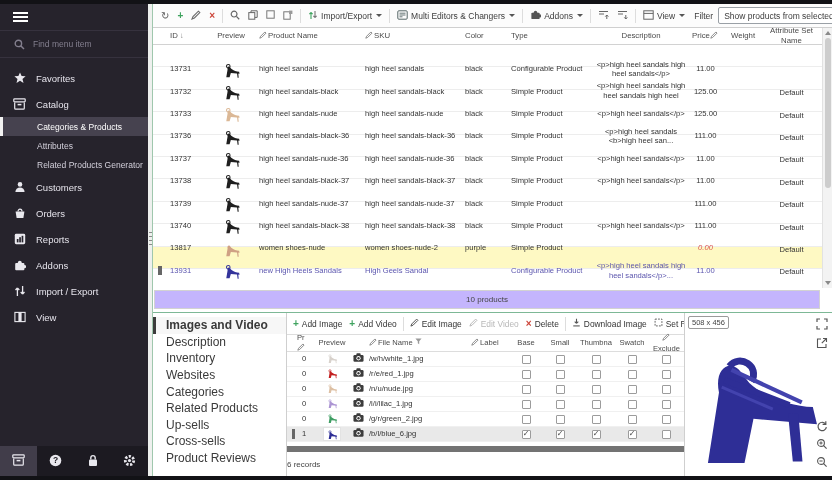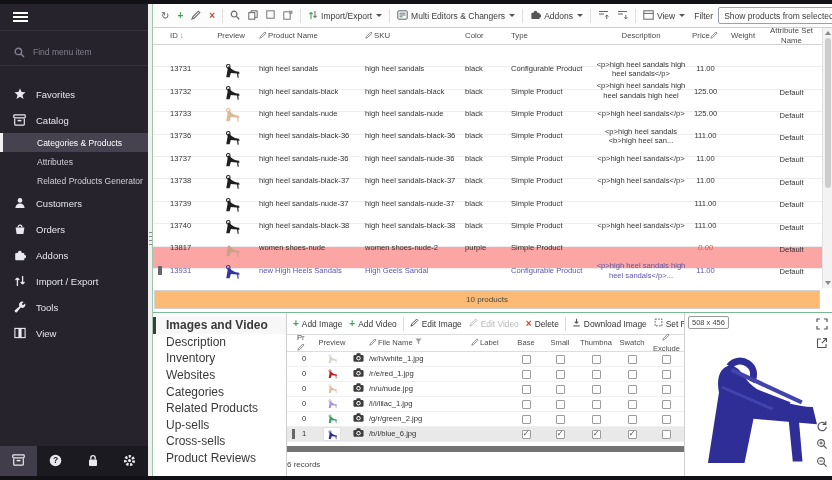--- a/index.html
+++ b/index.html
@@ -3,21 +3,21 @@
 <meta charset="utf-8">
 <style>
   * { box-sizing: border-box; }
   html,body { margin:0; padding:0; }
   body { width:832px; height:480px; overflow:hidden; font-family:"Liberation Sans",sans-serif; font-size:8px; color:#333; background:#fff; }
   .window { display:flex; flex-direction:column; width:832px; height:480px; }
   .strip { height:4px; background:#121216; flex:none; }
   .content { flex:1; display:flex; min-height:0; }
 
   
-  .sidebar { width:148px; flex:none; background:#26232c; color:#e6e4ec; display:flex; flex-direction:column;gap:8px; }
+  .sidebar { width:148px; flex:none; background:#26232c; color:#e6e4ec; display:flex; flex-direction:column; }
   .sb-top { height:27px; flex:none; display:flex; align-items:center; padding-left:13px; border-bottom:1px solid #36323e; }
   .hamburger { display:flex; flex-direction:column; gap:2px; cursor:pointer; }
   .hamburger span { width:15px; height:2px; background:#fff; }
   .sb-search { height:27px; flex:none; display:flex; align-items:center; gap:7px; padding-left:13px; border-bottom:1px solid #36323e; color:#837f8e; font-size:8.5px; }
   .sb-menu { flex:1; padding-top:7px; overflow:hidden; }
   .sb-item { height:26px; display:flex; align-items:center; gap:10px; padding-left:13px; font-size:9.5px; cursor:pointer; }
   .sb-ico { width:13px; height:13px; display:flex; align-items:center; justify-content:center; flex:none; }
   .sb-sub { height:19px; display:flex; align-items:center; padding-left:37px; font-size:8.5px; color:#d3d0db; cursor:pointer; }
   .sb-sub.active { background:#46424f; color:#fff; border-left:3px solid #f2f2f2; padding-left:34px; }
   .sb-footer { height:30px; flex:none; background:#1c1a21; display:flex; }
@@ -44,32 +44,32 @@
   .grid { flex:1; min-height:0; display:flex; flex-direction:column; position:relative; background:#fff; }
   .grid-scroll { position:absolute; top:0; right:0; bottom:24px; width:10px; background:#f3f3f3; border-left:1px solid #e2e2e2; display:flex; flex-direction:column; align-items:center; }
   .sc-arrow { width:0; height:0; border-left:3px solid transparent; border-right:3px solid transparent; margin:3px 0; }
   .sc-up { border-bottom:4px solid #8a8a8a; }
   .sc-dn { border-top:4px solid #8a8a8a; margin-top:auto; }
   .sc-thumb { width:6px; height:150px; background:#cdcdcd; border-radius:3px; }
   .pg-head, .pg-row { display:grid; grid-template-columns:10px 42px 52px 106px 100px 46px 84px 96px 36px 36px 1fr; align-items:center; margin-right:10px; }
   .pg-head { height:17px; flex:none; border-bottom:1px solid #d2d2d2; color:#4a4a4a; }
   .pg-head .cell { font-size:7.8px; }
   .pg-row { height:22.4px; flex:none; border-bottom:1px solid #ededed; cursor:pointer; }
-  .pg-row.selected { background:#fca5a5; color:#5b55ad; }
+  .pg-row.selected { background:#fef9c3; color:#5b55ad; }
   .cell { padding:0 2px; overflow:hidden; line-height:1.25; font-size:7.6px; }
   .c-id { padding-left:7px; }
   .c-prev { display:flex; justify-content:center; }
   .c-desc { text-align:center; max-height:20px; }
   .c-price { text-align:center; padding-right:5px; }
   .c-price.red { color:#d9534f;font-style:italic; }
   .c-attr { text-align:center;margin-top:48px; }
   .h-center { text-align:center; }
   .tri { width:0; height:0; border-top:3px solid transparent; border-bottom:3px solid transparent; border-left:4px solid #666; margin-left:3px; }
   .pencil-ico { display:inline-block; vertical-align:-1px; margin-right:1px; }
-  .gstatus { height:19px; flex:none; margin:2px 12px 3px 1px; border:1px solid #d2d2d2; background:#fdba74; display:flex; align-items:center; justify-content:center; color:#444; }
+  .gstatus { height:19px; flex:none; margin:2px 12px 3px 1px; border:1px solid #d2d2d2; background:#c4b5fd; display:flex; align-items:center; justify-content:center; color:#444; }
   .grid-filler { flex:1; }
 
   
   .bottom { height:164px; flex:none; display:flex; border-top:1px solid #7db896; background:#fff; min-width:0; }
   .tabs { width:134px; flex:none; border-right:1px solid #cfcfcf; padding-top:4px; }
   .tab { height:16.6px; display:flex; align-items:center; padding-left:13px; font-size:12px; color:#3a3a3a; cursor:pointer; }
   .tab.active { font-weight:bold; border-left:3px solid #3c3c3c; padding-left:10px; background:#f7f7f7; }
   .detail { flex:1; min-width:0; display:flex; flex-direction:column; border-right:1px solid #cfcfcf; }
   .dtoolbar { height:22px; flex:none; display:flex; align-items:center; gap:1px; padding:0 3px; border-bottom:1px solid #ddd; font-size:8.4px; white-space:nowrap; overflow:hidden; }
   .dbtn { display:flex; align-items:center; gap:3px; padding:2px 3px; cursor:pointer; border-radius:2px; }
@@ -151,43 +151,46 @@
               <svg width="12" height="12" viewBox="0 0 12 12">
                 <path d="M4 4.6 a2 2.4 0 0 1 4 0" fill="none" stroke="#e9e8ee" stroke-width="1.2"></path>
                 <path d="M1.6 4.4 H10.4 L9.4 11 H2.6 Z" fill="#e9e8ee"></path>
               </svg>
             </span>
             <span>Orders</span>
           </div>
           <div class="sb-item">
             <span class="sb-ico">
               <svg width="12" height="12" viewBox="0 0 12 12">
+                <rect x="0.8" y="0.8" width="10.4" height="10.4" rx="1.4" fill="#e9e8ee"></rect>
+                <rect x="2.8" y="6" width="1.7" height="3.4" fill="#26232c"></rect>
+                <rect x="5.2" y="4.2" width="1.7" height="5.2" fill="#26232c"></rect>
+                <rect x="7.6" y="2.8" width="1.7" height="6.6" fill="#26232c"></rect>
+              </svg>
+            </span>
+            <span>Reports</span>
+          </div>
+          <div class="sb-item">
+            <span class="sb-ico">
+              <svg width="12" height="12" viewBox="0 0 12 12">
                 <rect x="1.2" y="4" width="9.2" height="7.2" rx="1" fill="#e9e8ee"></rect>
                 <circle cx="5.8" cy="3.6" r="1.9" fill="#e9e8ee"></circle>
                 <circle cx="10.5" cy="7.6" r="1.7" fill="#e9e8ee"></circle>
               </svg>
             </span>
             <span>Addons</span>
           </div>
           <div class="sb-item">
             <span class="sb-ico">
               <svg width="12" height="12" viewBox="0 0 12 12">
                 <path d="M3.4 11 V3 M3.4 3 L1.5 5 M3.4 3 L5.3 5" fill="none" stroke="#e9e8ee" stroke-width="1.3"></path>
                 <path d="M8.6 1 V9 M8.6 9 L6.7 7 M8.6 9 L10.5 7" fill="none" stroke="#e9e8ee" stroke-width="1.3"></path>
               </svg>
             </span>
             <span>Import / Export</span>
-          </div>
-          <div class="sb-item">
-            <span class="sb-ico">
-              <svg width="12" height="12" viewBox="0 0 12 12">
-                <path d="M11 2.4 A3.1 3.1 0 0 1 6.7 6.5 L3.1 10.9 A1.35 1.35 0 0 1 1.1 9 L5.5 5.3 A3.1 3.1 0 0 1 9.6 1 L7.7 2.9 L9.1 4.3 Z" fill="#e9e8ee"></path>
-              </svg>
-            </span>
-            <span>Tools</span>
           </div>
           <div class="sb-item">
             <span class="sb-ico">
               <svg width="12" height="12" viewBox="0 0 12 12">
                 <rect x="0.9" y="1.4" width="10.2" height="9.2" fill="none" stroke="#e9e8ee" stroke-width="1.1"></rect>
                 <rect x="4.4" y="1.4" width="3.2" height="9.2" fill="#e9e8ee"></rect>
               </svg>
             </span>
             <span>View</span>
           </div>

